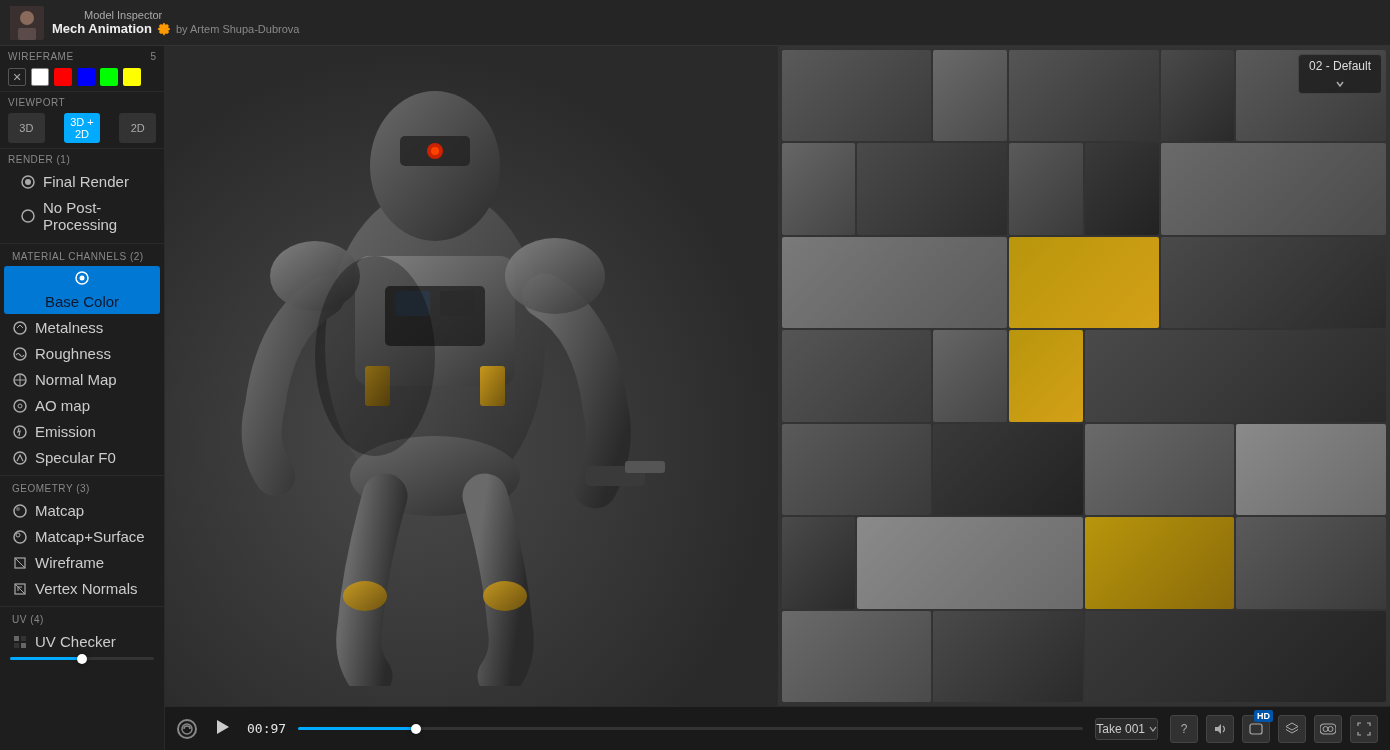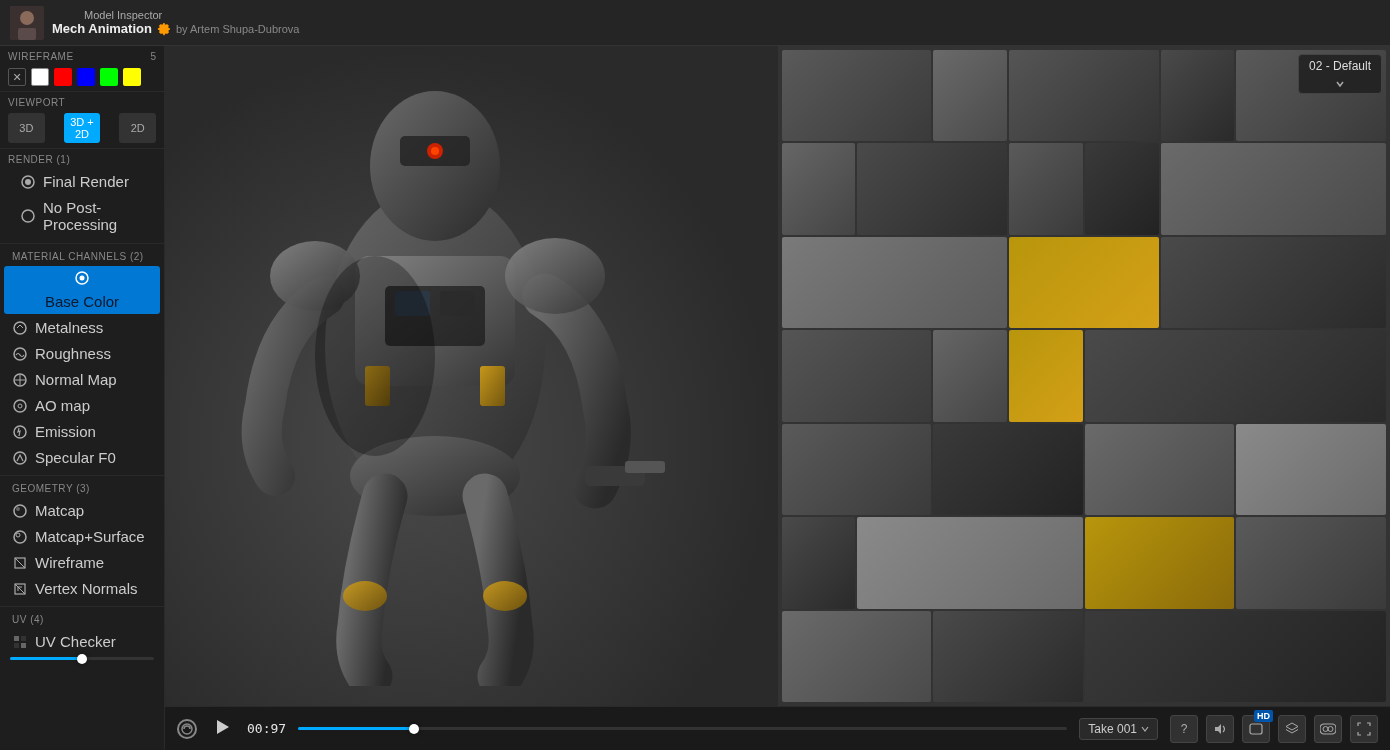--- a/index.html
+++ b/index.html
@@ -320,21 +320,21 @@
     .timecode {
       font-size: 13px;
       color: #e5e5e5;
       font-family: monospace;
     }
 
     .take-selector {
       background: #2a2a2a;
       border: 1px solid #444;
       border-radius: 3px;
-      padding: 3px 8px;
+      padding: 3px 0;
       color: #ccc;
       font-size: 12px;
       display: flex;
       align-items: center;
       gap: 4px;
       cursor: pointer;
     }
 
     .bottom-bar-right {
       margin-left: auto;

